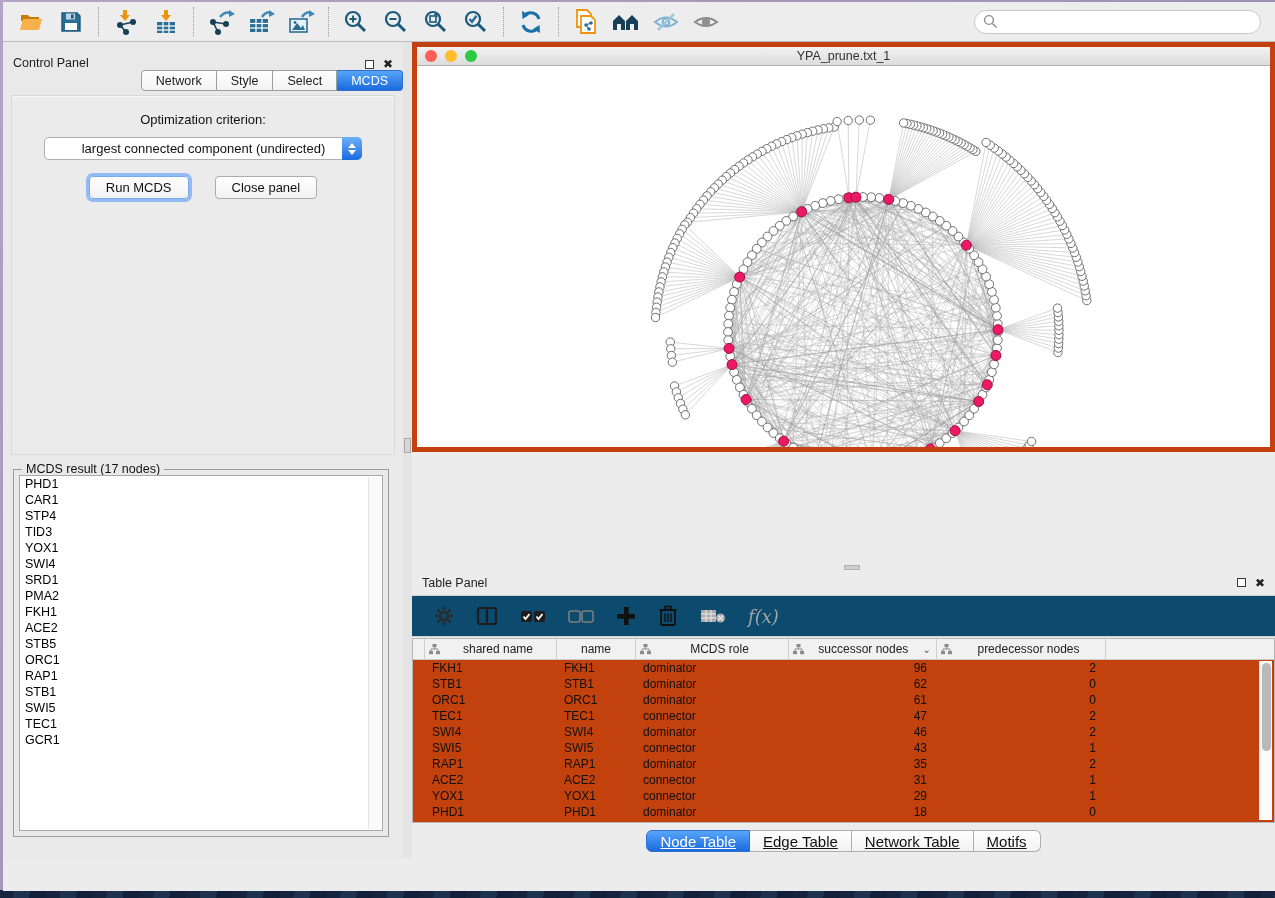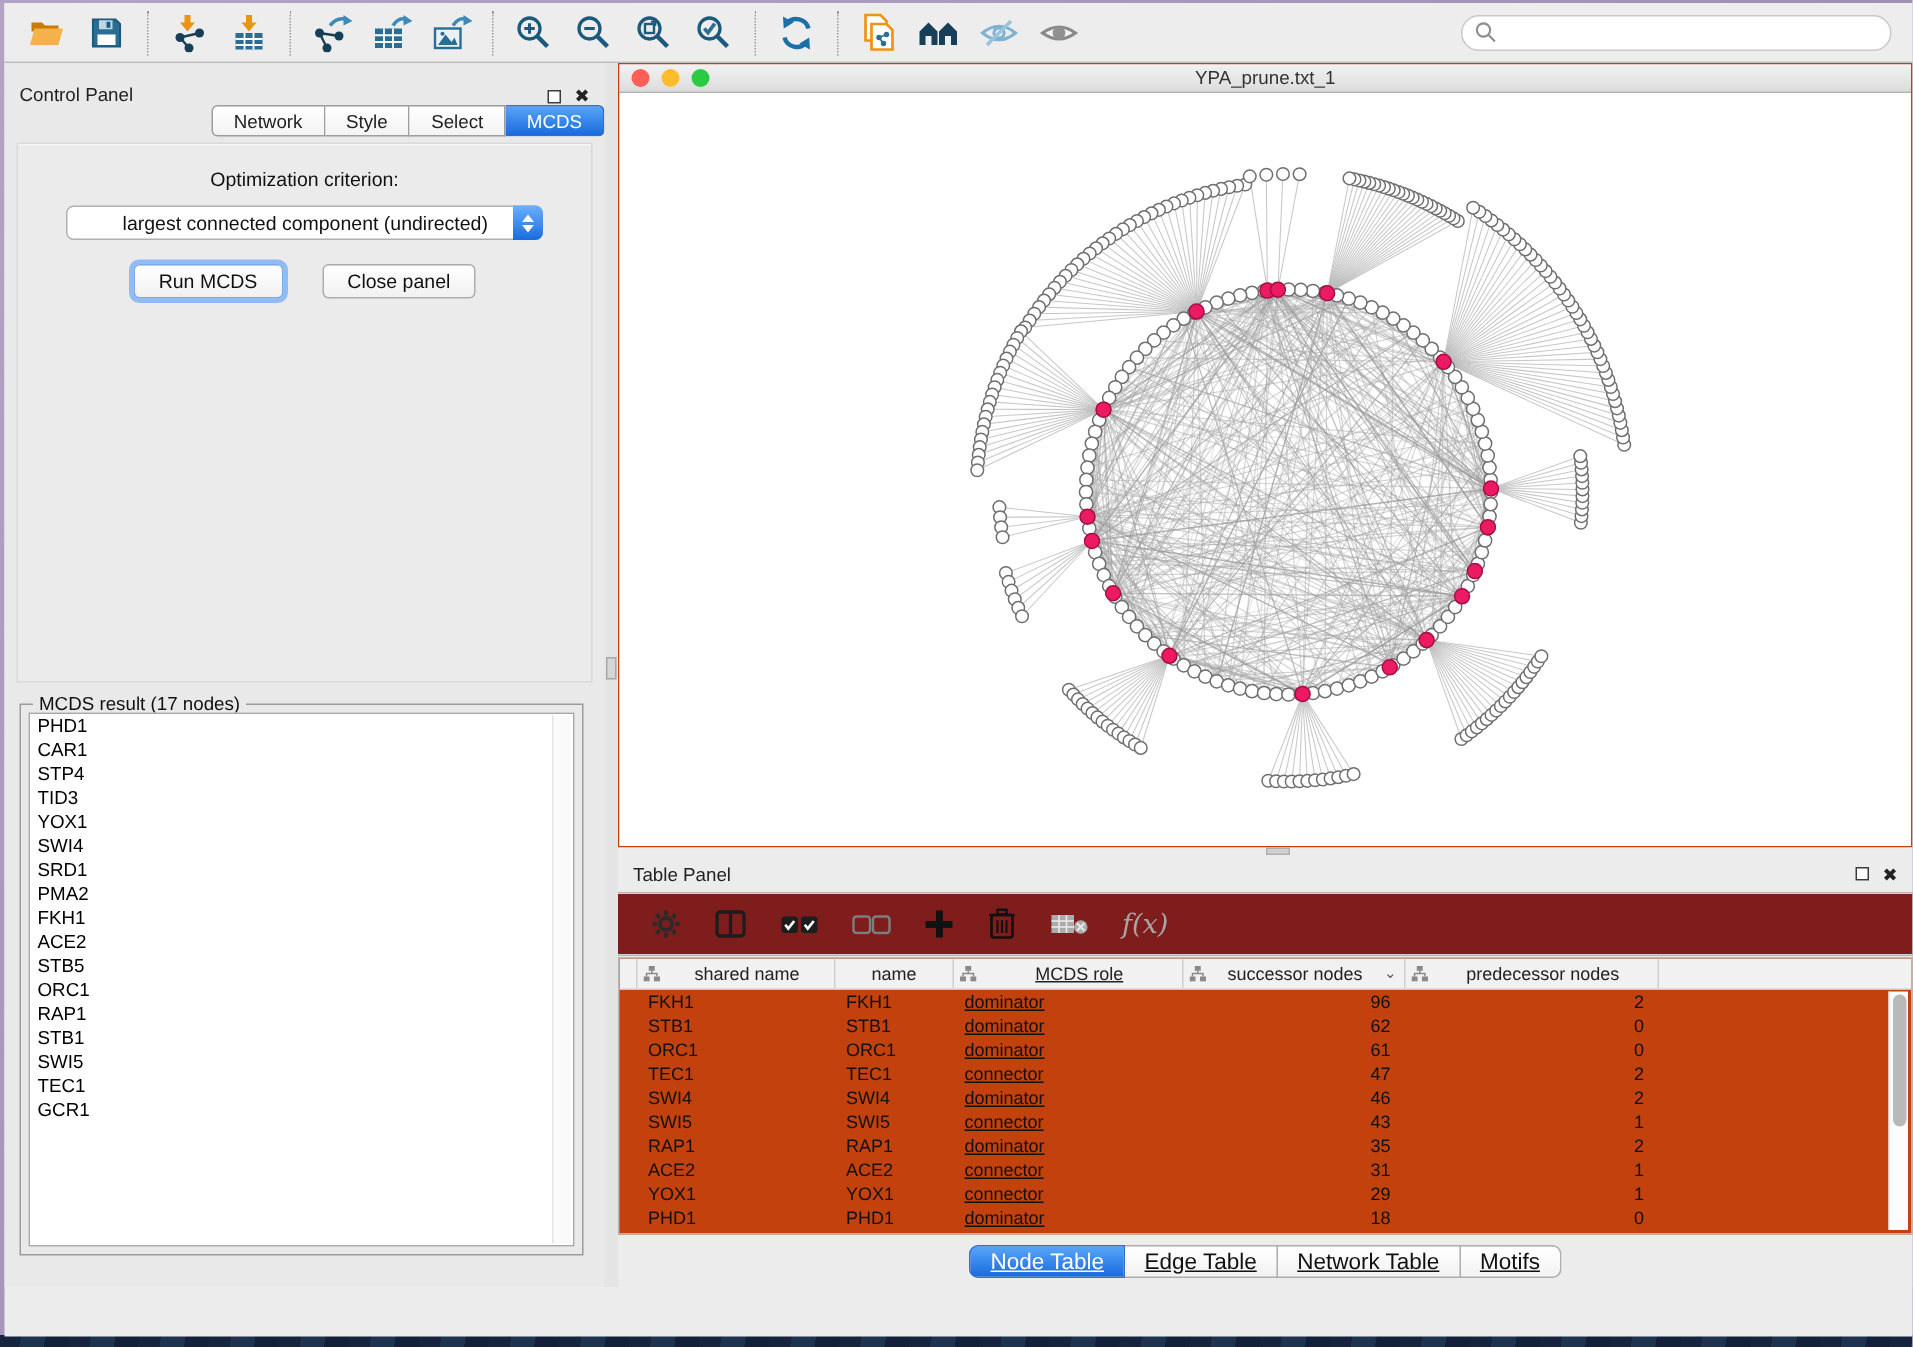--- a/index.html
+++ b/index.html
@@ -54,46 +54,46 @@
   .mcds-scroll { position:absolute; top:1px; bottom:1px; right:1px; width:13px; background:#fafafa; border-left:1px solid #e4e4e4; }
   .mcds-item { font-size:12.5px; line-height:16px; padding-left:5px; color:#000; }
 
   
   .v-split { position:absolute; left:400px; top:40px; width:9px; bottom:33px; background:#e4e4e4; }
   .v-split .handle { position:absolute; top:396px; left:1px; width:7px; height:15px; background:#d6d6d6; border:1px solid #a8a8a8; }
 
   
   .right-col { position:absolute; left:409px; top:40px; right:0; bottom:33px; }
 
-  .net-window { position:absolute; left:0; top:0; right:0; height:523px; border:1px solid #c2410c; background:#fff; }
+  .net-window { position:absolute; left:0; top:0; right:0; height:410px; border:5px solid #c2410c; background:#fff; }
   .net-titlebar { height:19px; background:linear-gradient(#f2f2f2,#dcdcdc); border-bottom:1px solid #b0b0b0;
     display:flex; align-items:center; position:relative; }
   .traffic { display:flex; gap:8px; padding-left:8px; }
   .tl { width:12px; height:12px; border-radius:50%; }
   .tl.red { background:#ff5f57; } .tl.yellow { background:#febc2e; } .tl.green { background:#2acb42; }
   .net-title { position:absolute; left:0; right:0; text-align:center; font-size:12.5px; color:#333; }
   .net-canvas { position:absolute; left:0; right:0; top:19px; bottom:0; background:#fff; overflow:hidden; }
 
   .h-split { position:absolute; left:0; right:0; top:523px; height:5px; background:#ececec; }
   .h-split .handle { position:absolute; left:50%; top:0; width:16px; height:5px; background:#cfcfcf; border:1px solid #b0b0b0; }
 
   
   .table-panel { position:absolute; left:0; right:0; top:528px; bottom:0; background:#ececec; }
   .tp-header { height:25px; display:flex; align-items:center; padding:0 10px; font-size:12.5px; color:#222; }
-  .tp-toolbar { height:42px; background:#7f1d1d; border-top:1px solid #d2d2d2; border-bottom:1px solid #cfcfcf;
+  .tp-toolbar { height:42px; background:#0c4a6e; border-top:1px solid #d2d2d2; border-bottom:1px solid #cfcfcf;
     display:flex; align-items:center; gap:22px; padding:0 22px; }
   .tp-tool { display:flex; align-items:center; justify-content:center; }
   .fx { font-family:"DejaVu Serif",serif; font-style:italic; font-size:18px; color:#a6a6a6; }
   .tbl { position:absolute; left:0; right:0; top:68px; bottom:35px; background:#c2410c; border:1px solid #b5b5b5; overflow:hidden; }
   .tbl-header { display:flex; height:21px; background:#f1f1f1; border-bottom:1px solid #c9c9c9; }
   .th { display:flex; align-items:center; border-right:1px solid #cfcfcf; font-size:12px; color:#222; position:relative; }
   .th .th-label { flex:1; text-align:center; }
   .th .tree-ic { margin-left:4px; }
   .sort-ic { font-size:10px; color:#555; margin-right:5px; }
-  .c0 { width:12px; } .c1 { width:132px; } .c2 { width:79px; } .c3 { width:153px;text-decoration:underline; } .c4 { width:148px; } .c5 { width:169px; }
+  .c0 { width:12px; } .c1 { width:132px; } .c2 { width:79px; } .c3 { width:153px; } .c4 { width:148px; } .c5 { width:169px; }
   .tr { display:flex; height:16px; align-items:center; }
   .td { font-size:12px; color:#111; overflow:hidden; white-space:nowrap; }
   .td.left { padding-left:7px; text-align:left; }
   .td.right { text-align:right; padding-right:10px; }
   .tbl-vscroll { position:absolute; top:22px; bottom:2px; right:2px; width:13px; background:#fcfcfc; border-left:1px solid #ececec; }
   .tbl-vscroll .thumb { position:absolute; top:2px; left:2px; width:9px; height:88px; background:#b9b9b9; border-radius:5px; }
   .tp-tabs { position:absolute; left:0; right:0; bottom:6px; display:flex; justify-content:center; }
   .tp-tab { height:22px; padding:0 13px; display:flex; align-items:center; font-size:15px; color:#111;
     background:linear-gradient(#ffffff,#f2f2f2); border:1px solid #aeaeae; border-left-width:0;text-decoration:underline; }
   .tp-tab:first-child { border-left-width:1px; border-radius:6px 0 0 6px; }

